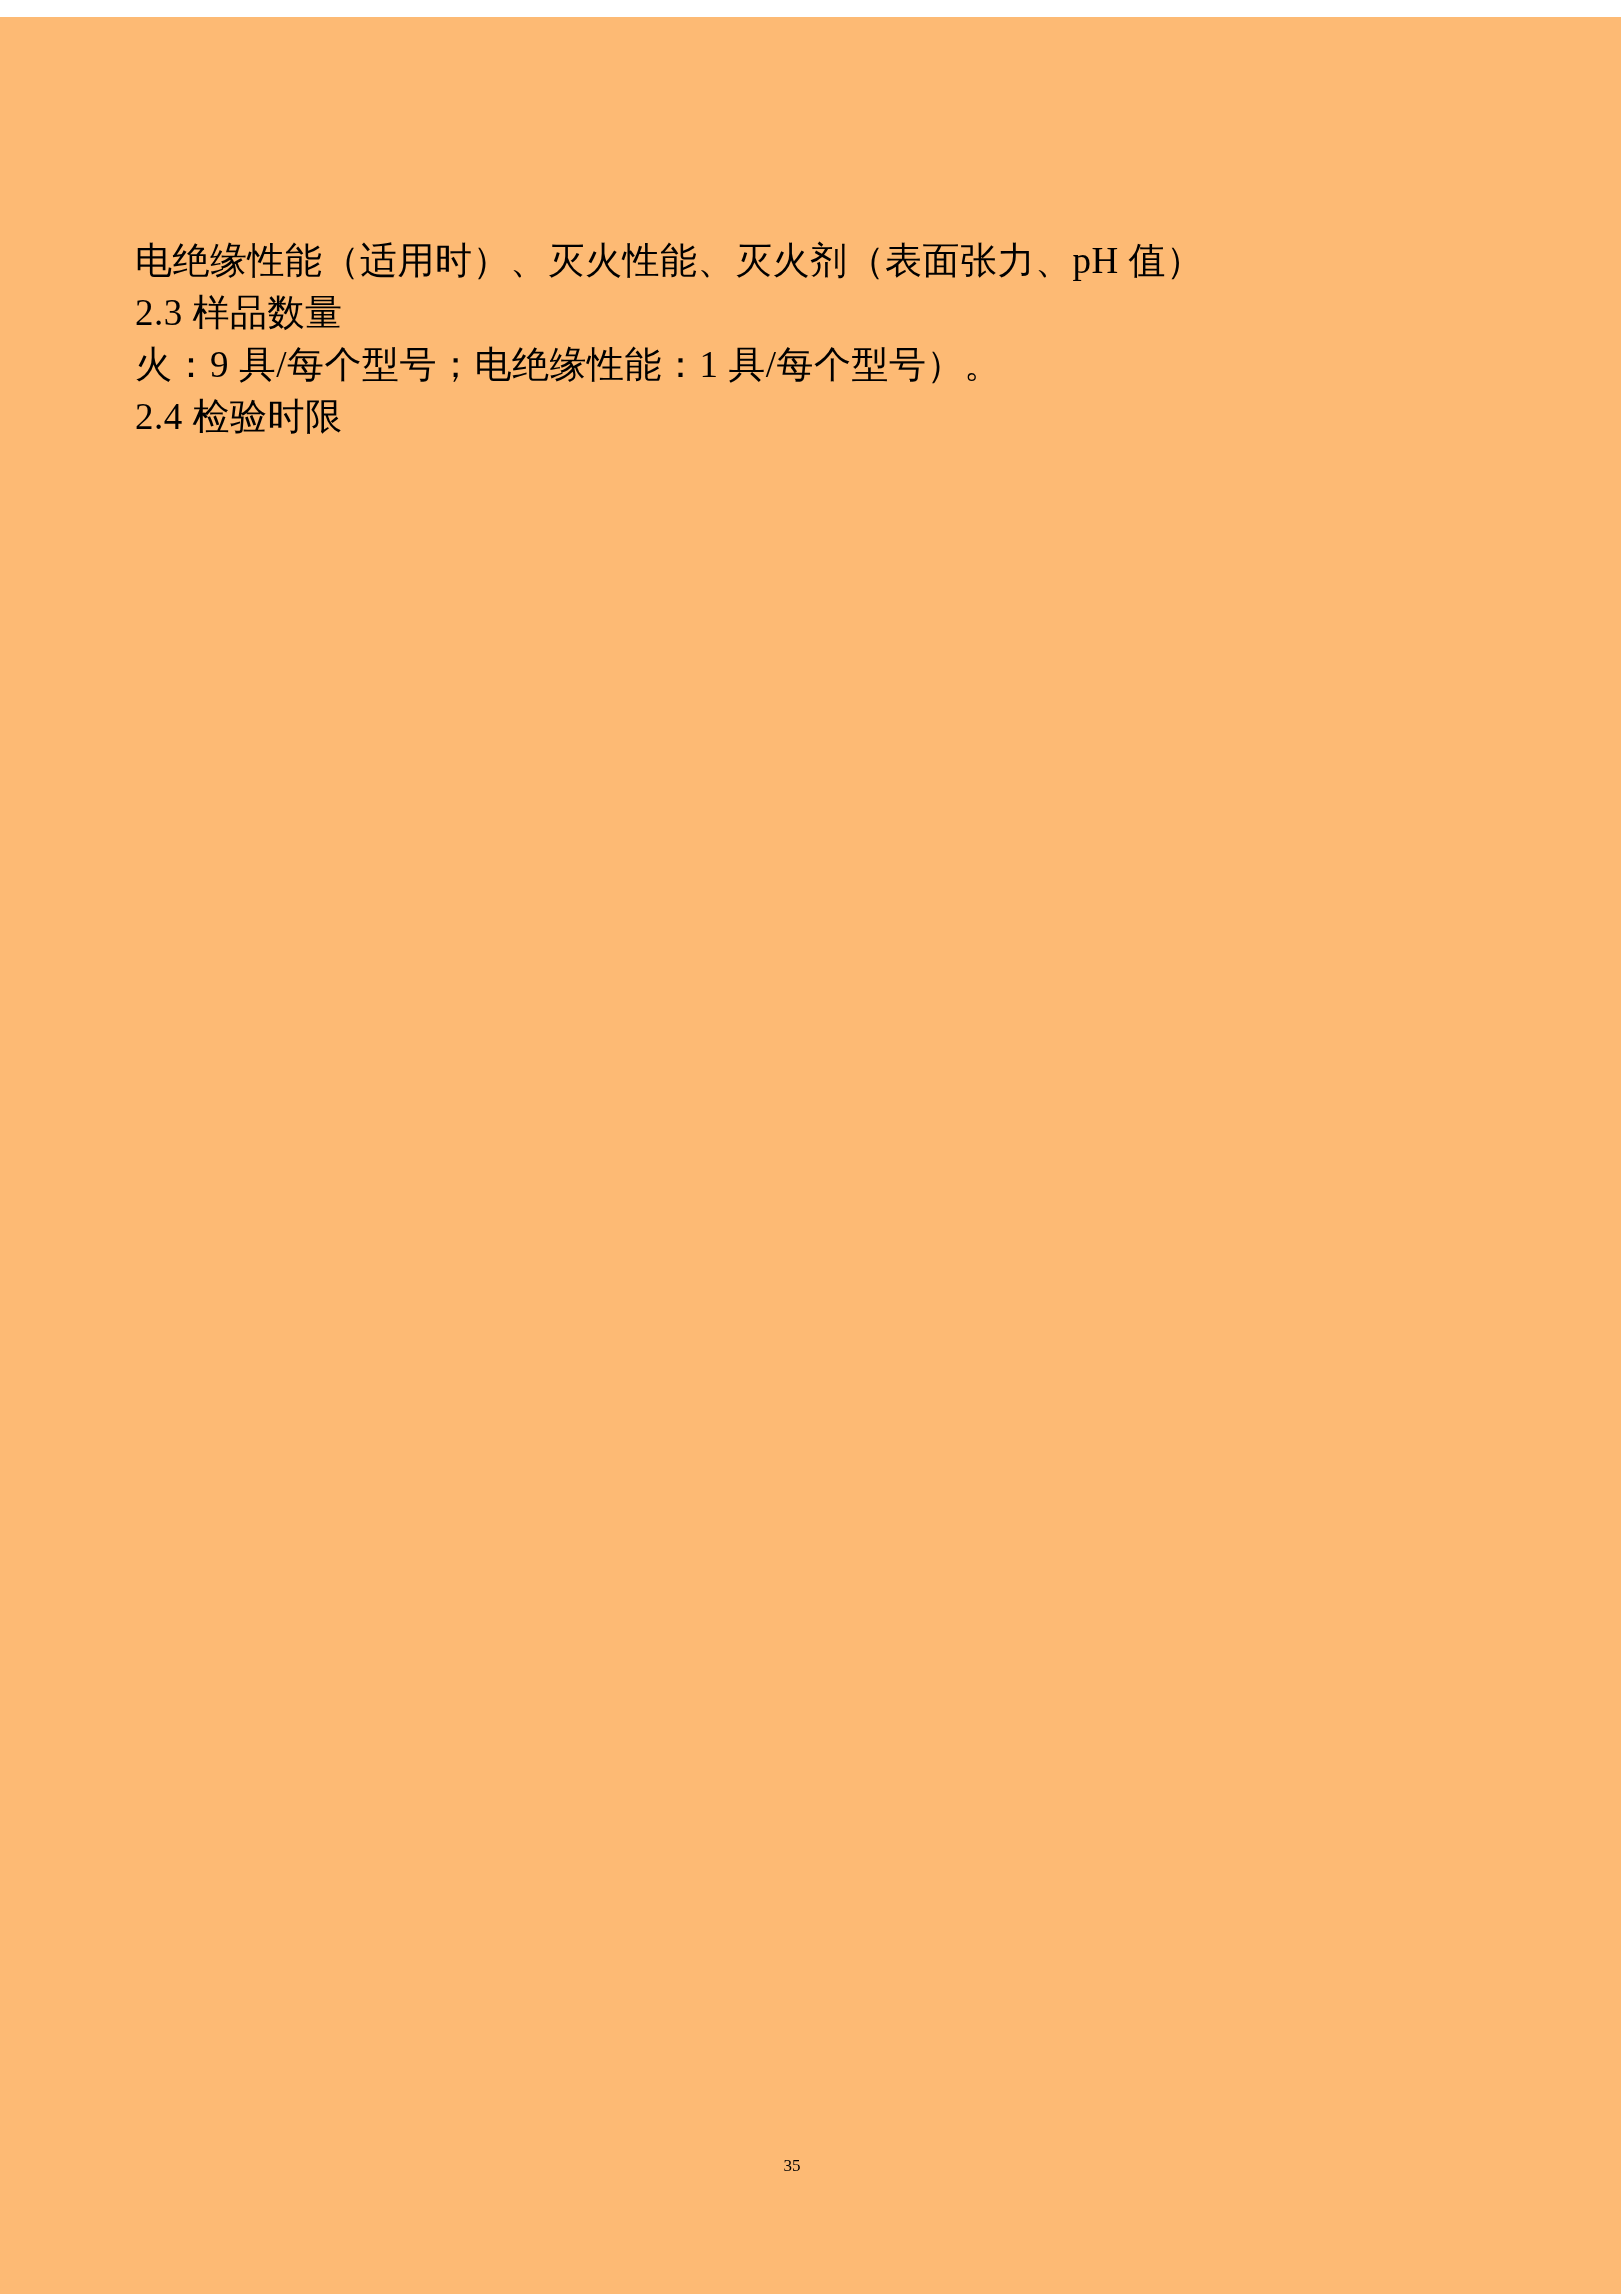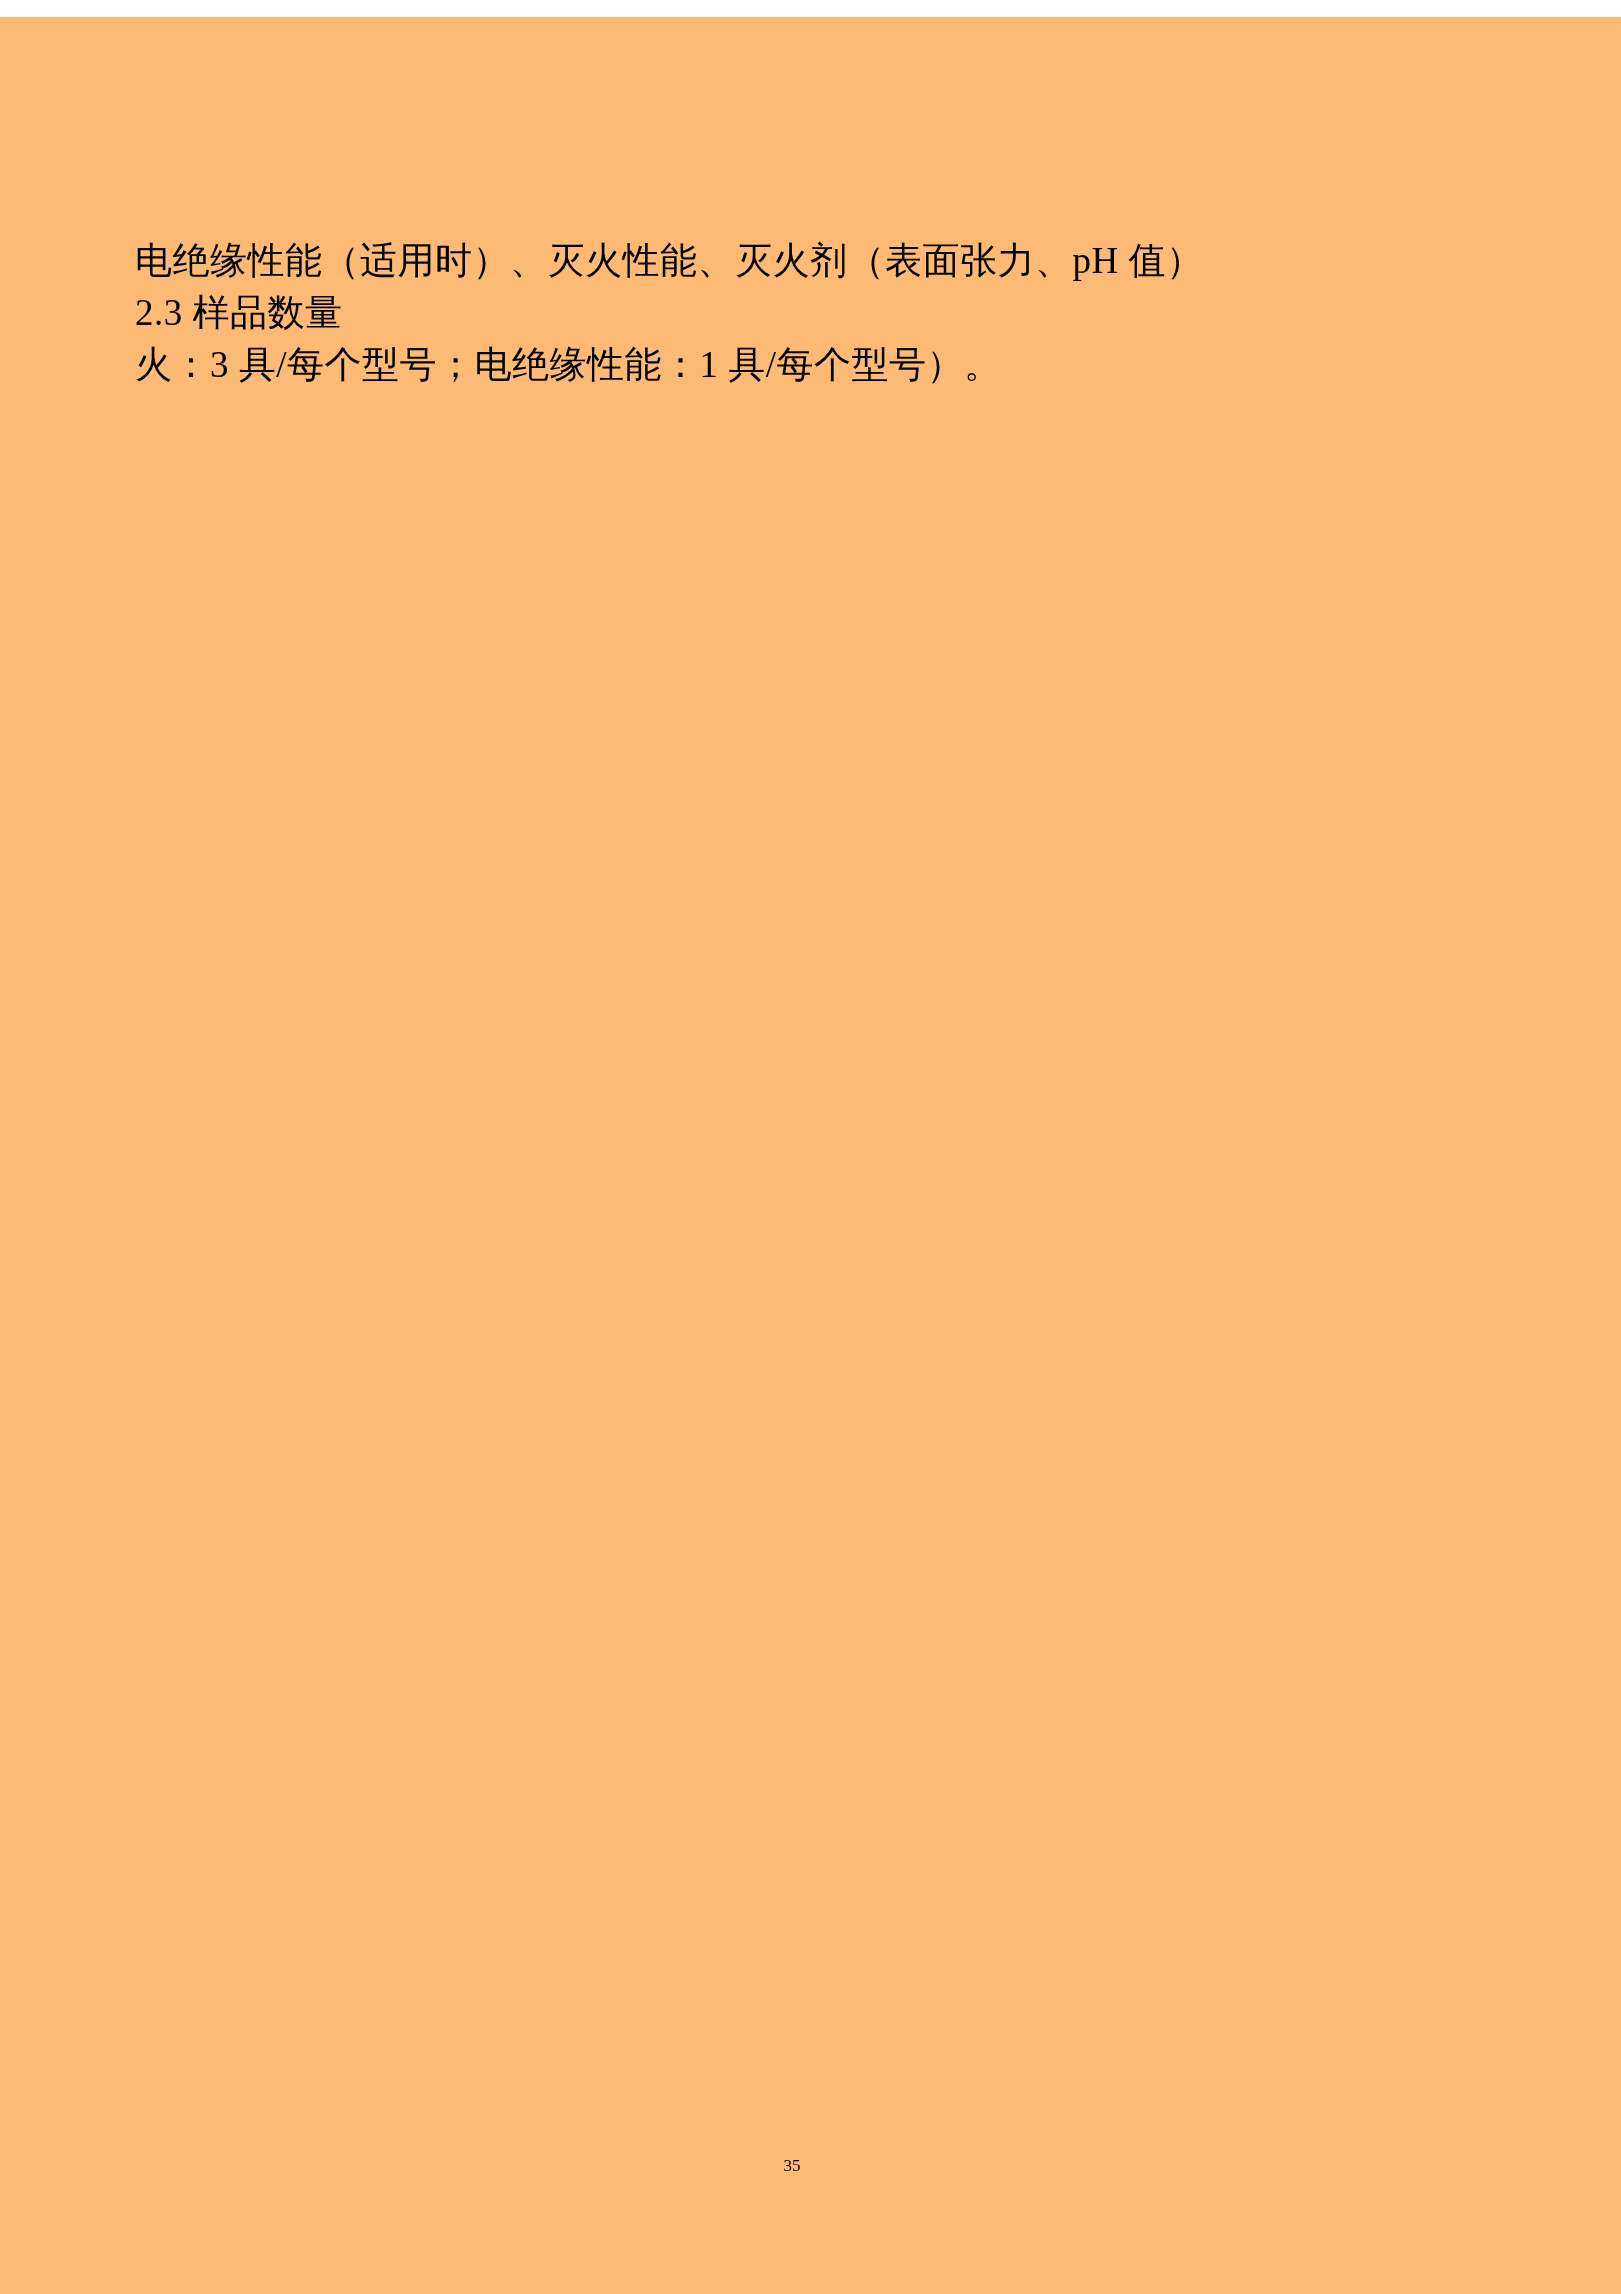--- a/index.html
+++ b/index.html
@@ -59,22 +59,23 @@
 <div class="doc-page">
 
   <div class="doc-content">
 
     <div class="doc-line">电绝缘性能（适用时）、灭火性能、灭火剂（表面张力、pH 值）</div>
 
     <div class="doc-heading">2.3 样品数量</div>
 
 
 
-    <div class="doc-line">火：3 具/每个型号；电绝缘性能：1 具/每个型号）。</div>
+    <div class="doc-line">火：9 具/每个型号；电绝缘性能：1 具/每个型号）。</div>
 
+    <div class="doc-heading">2.4 检验时限</div>
 
 
   </div>
 
   <div class="page-number">35</div>
 
 </div>
 
 
 </body></html>

